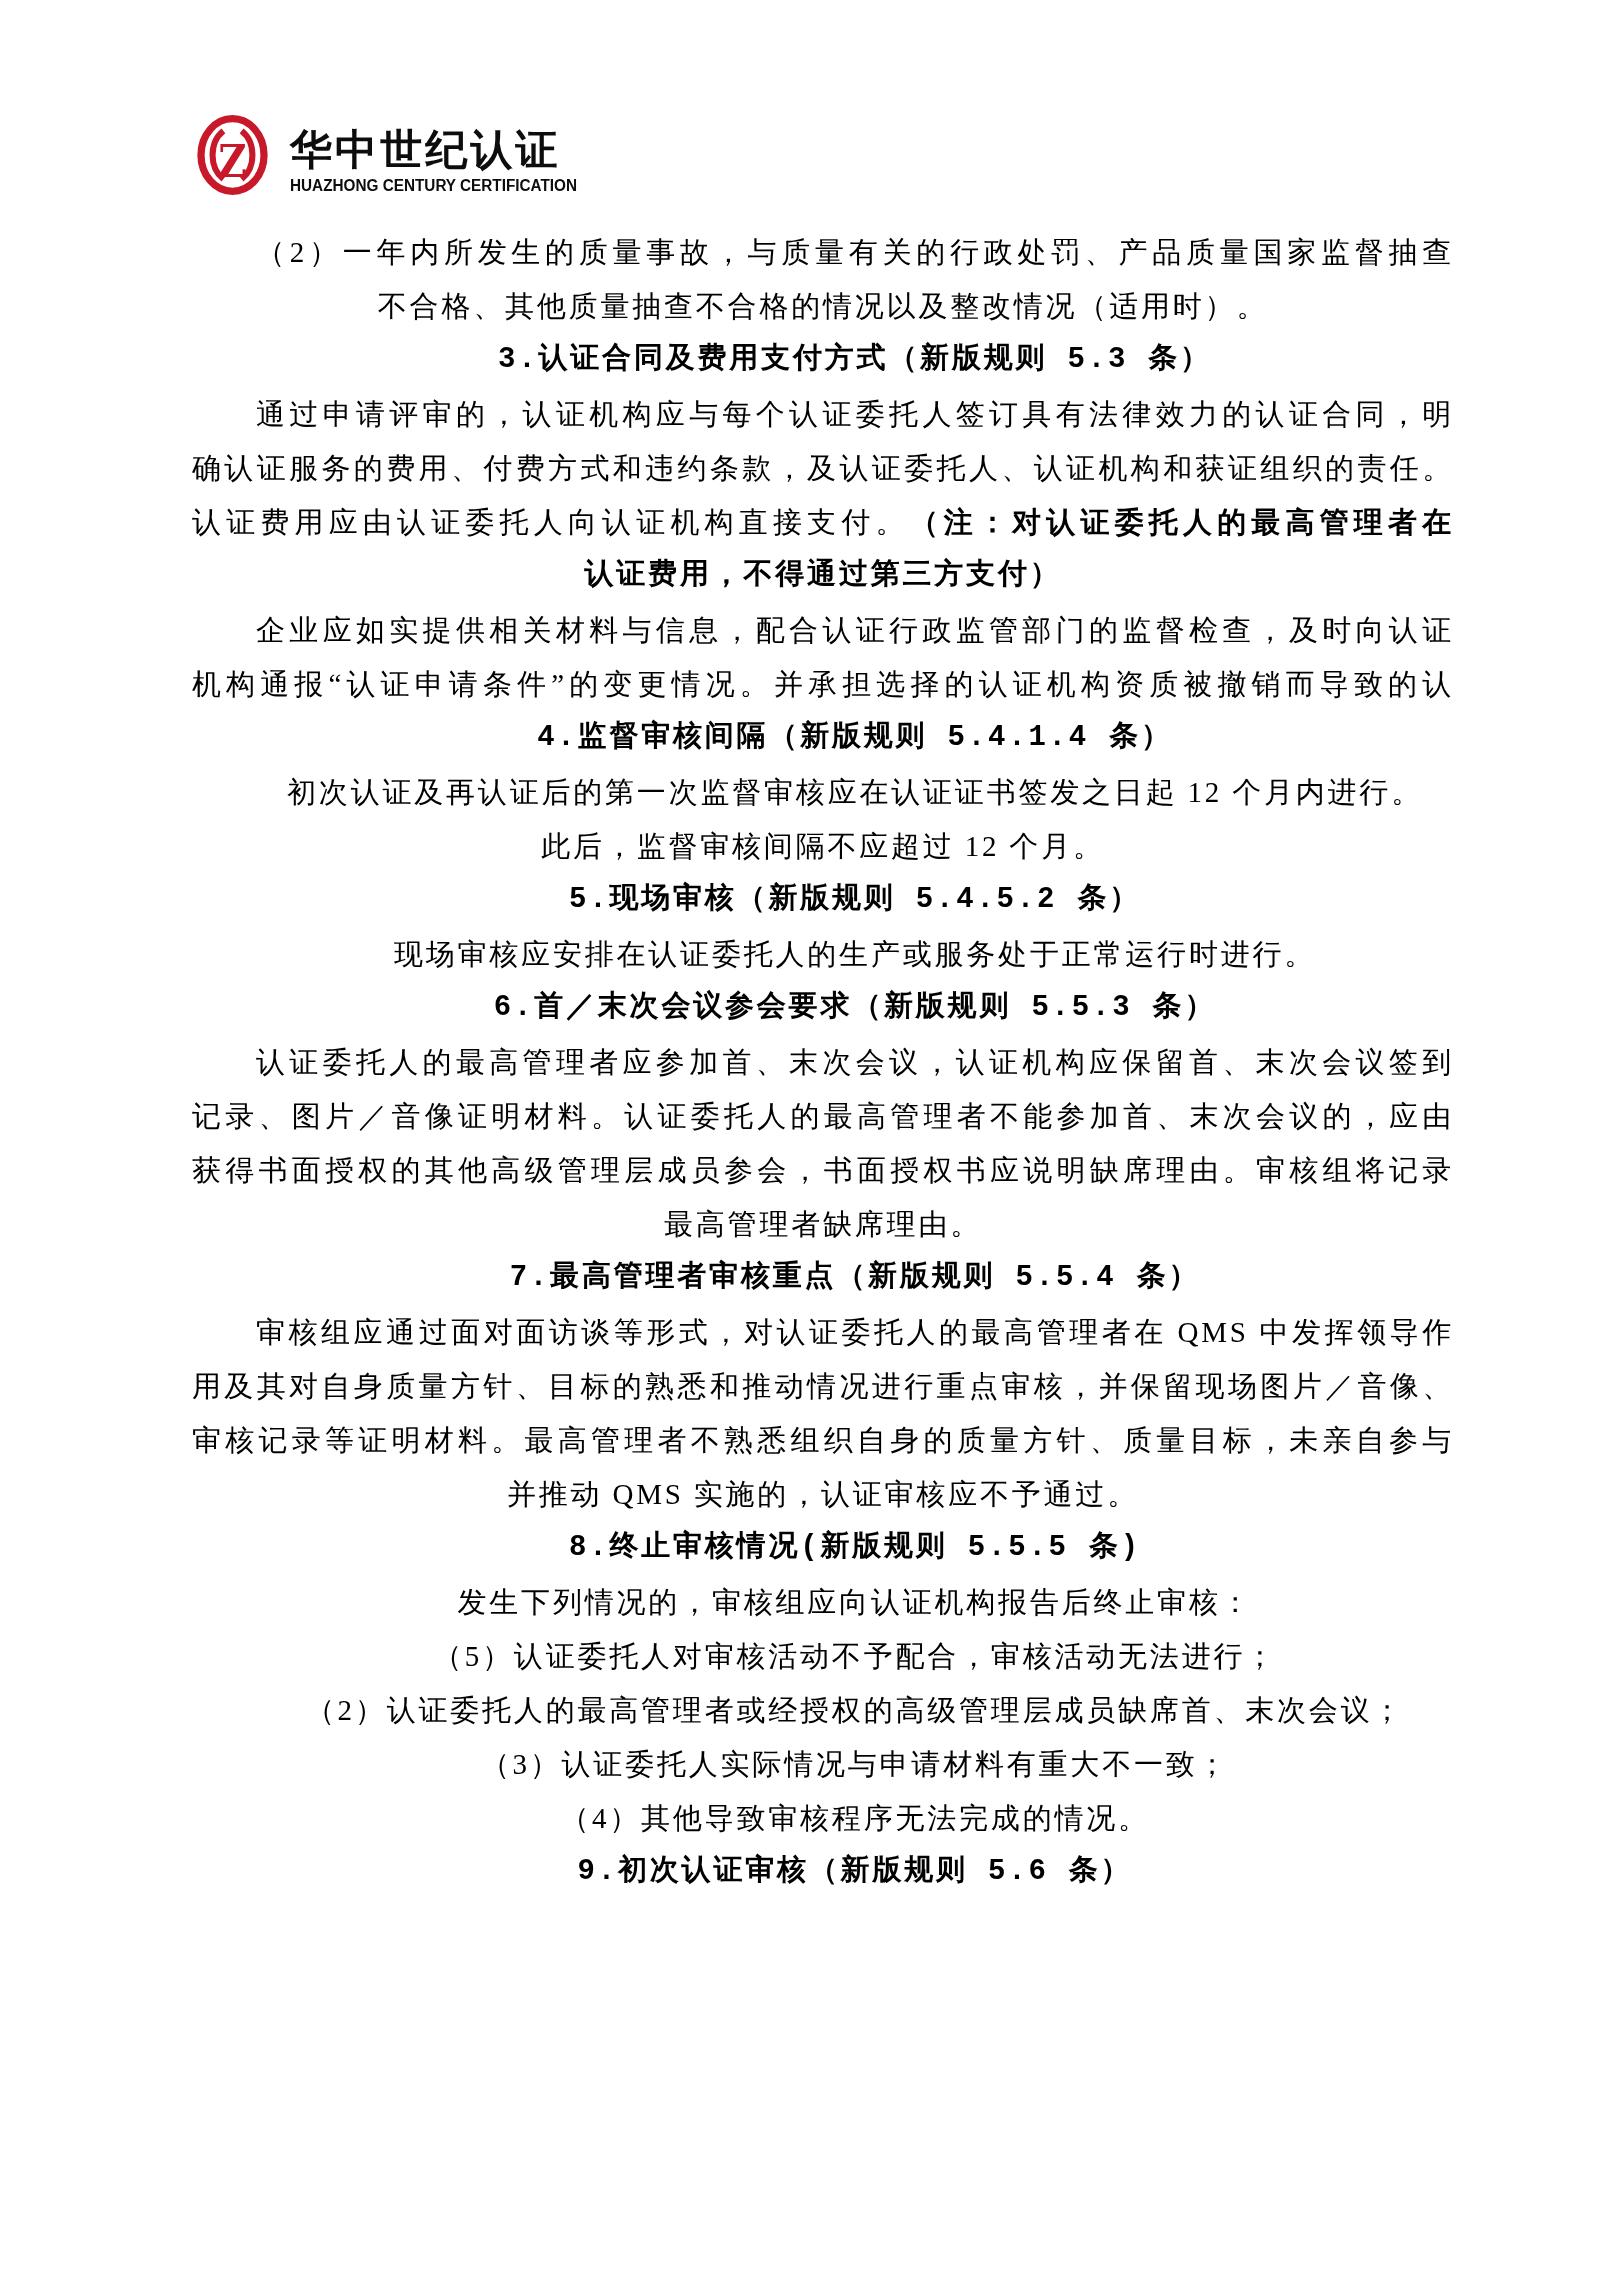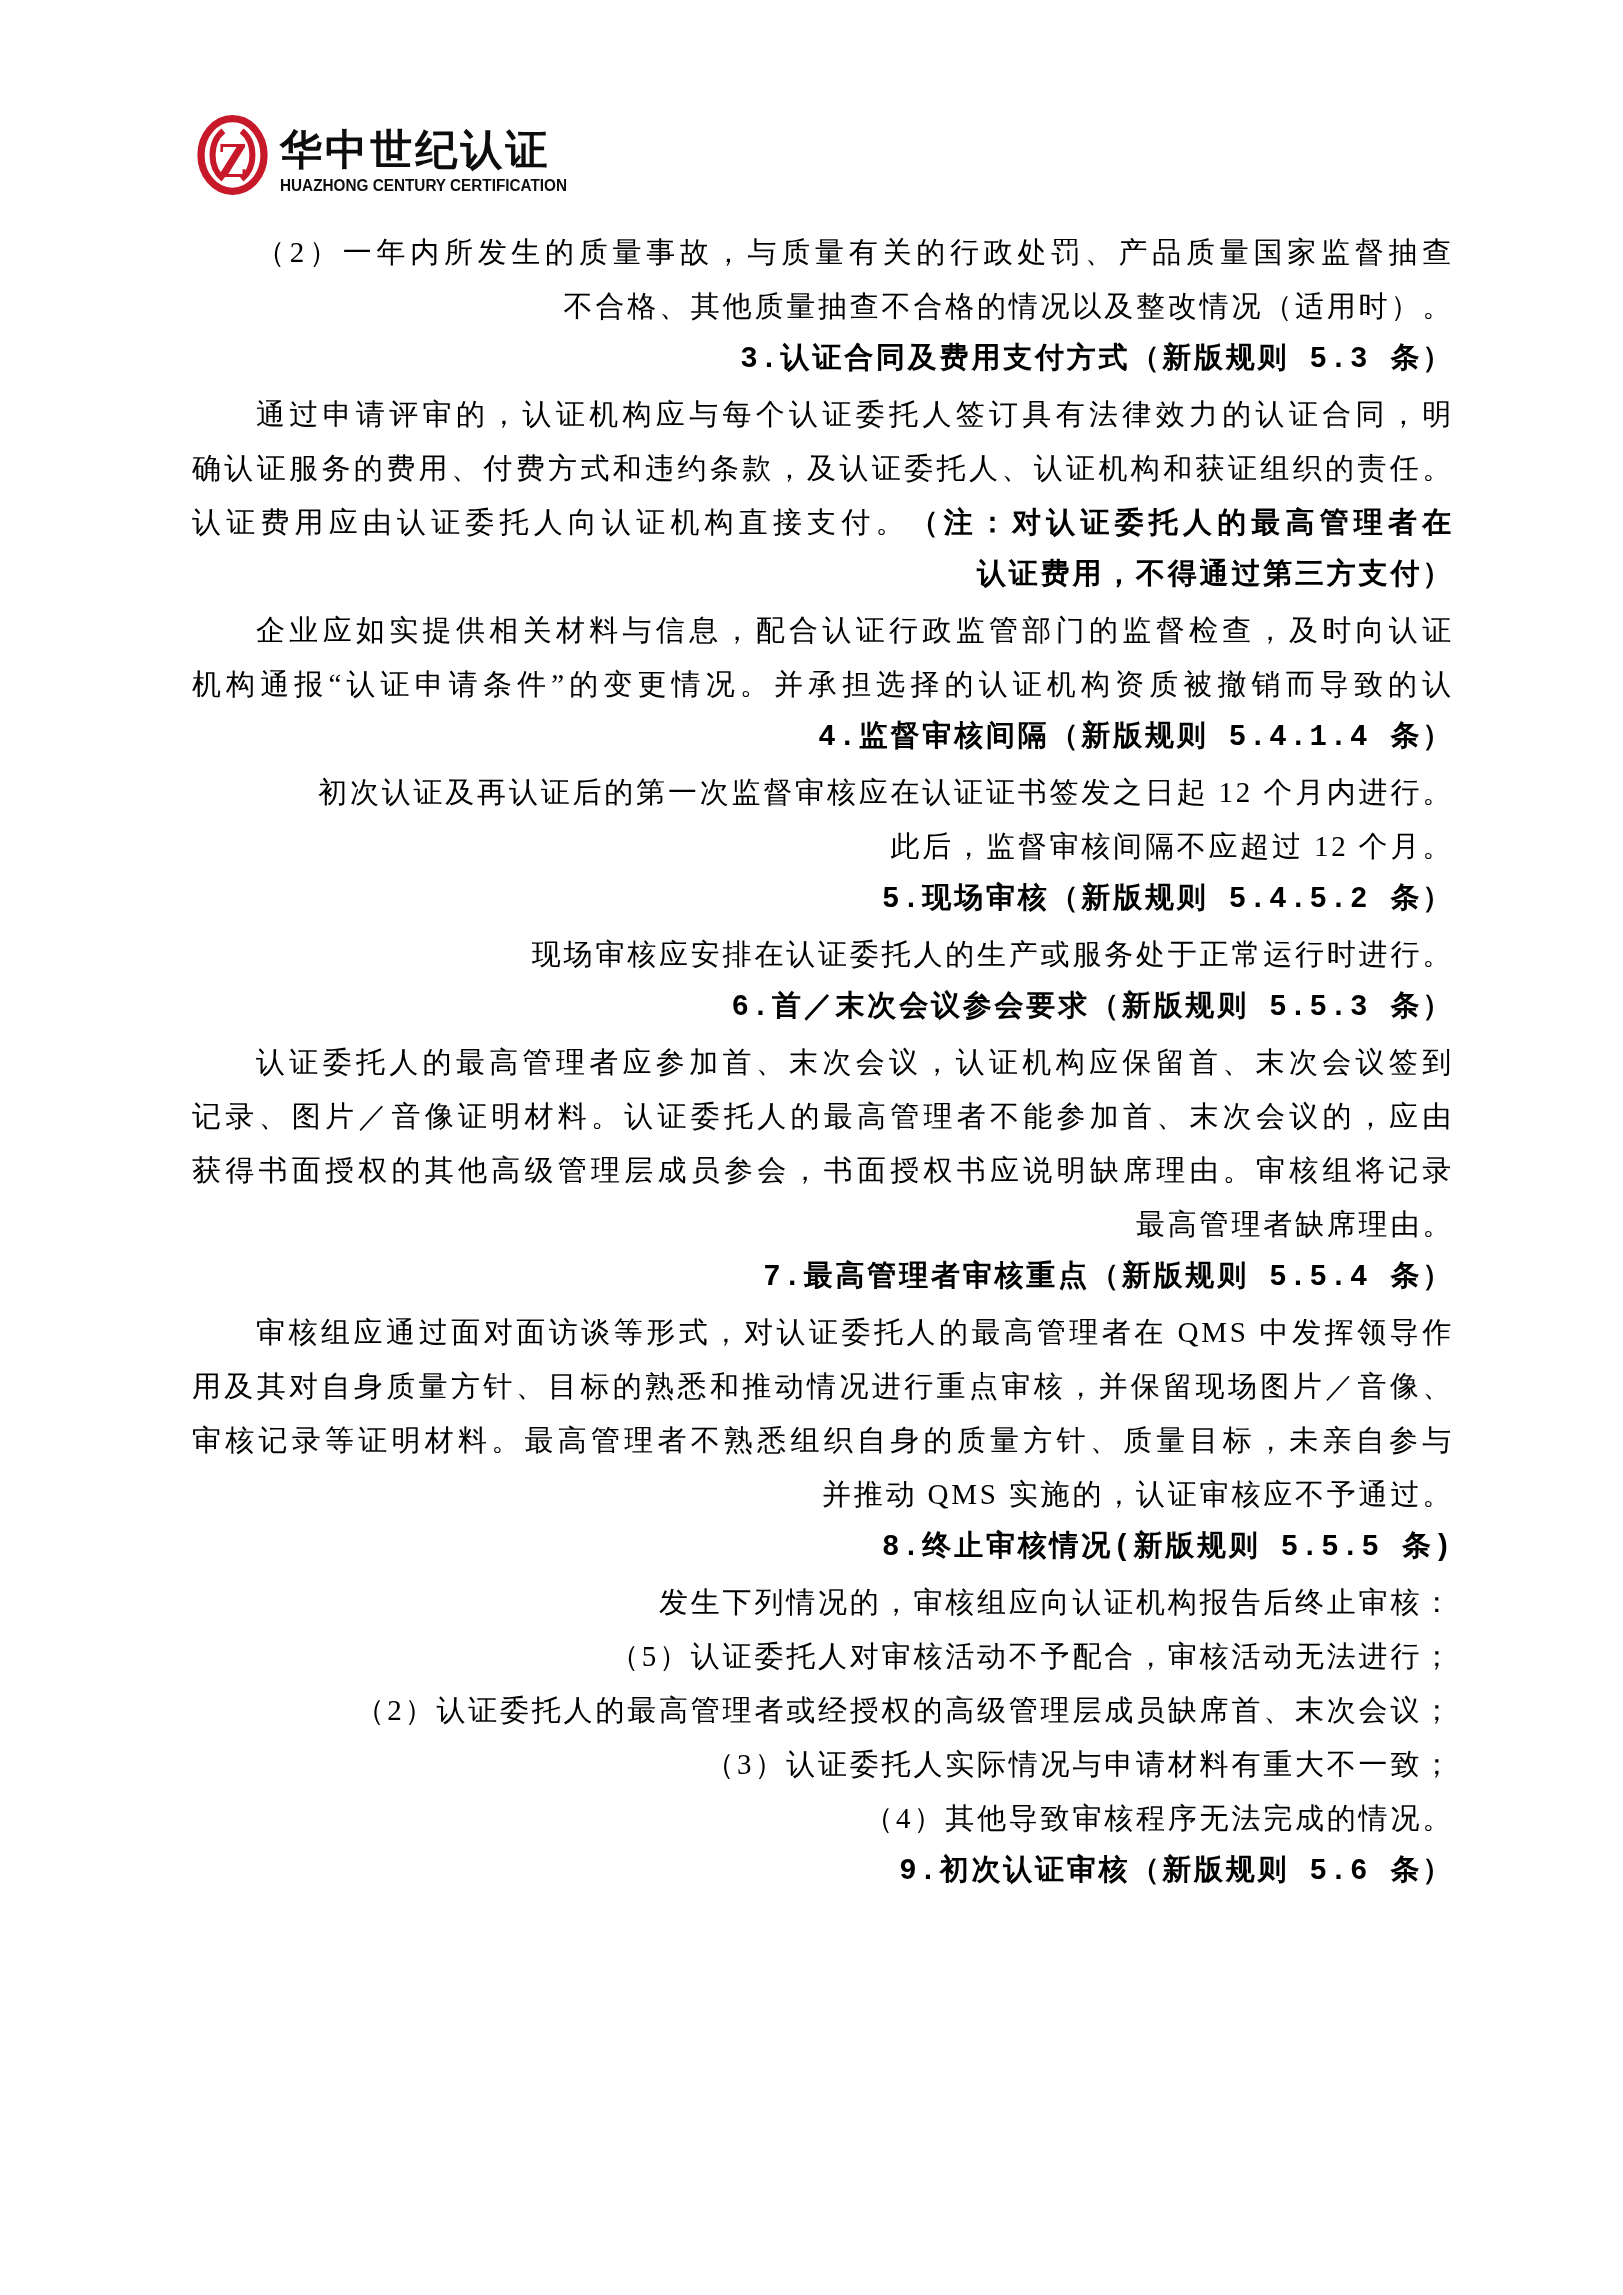--- a/index.html
+++ b/index.html
@@ -19,21 +19,21 @@
     left: 196px;
     top: 115px;
     display: flex;
     align-items: flex-start;
   }
   .logo-mark { display: block; width: 73px; height: 80px; }
   .logo-mark svg { display: block; width: 100%; height: 100%; }
   .logo-text {
     display: flex;
     flex-direction: column;
-    margin-left: 11px;
+    margin-left: 21px;
     margin-top: 16.4px;
     font-family: "Liberation Sans", "DejaVu Sans", sans-serif;
   }
   .brand-cn {
     font-size: 42px;
     font-weight: 900;
     letter-spacing: 3.1px;
     line-height: 38px;
     color: #0d0d0d;
     white-space: nowrap;
@@ -55,21 +55,21 @@
     left: 192px;
     top: 225px;
     width: 1262px;
   }
   .line {
     font-size: 29px;
     letter-spacing: 2.8px;
     line-height: 54px;
     height: 54px;
     white-space: nowrap;
-    text-align: right;
+    text-align: center;
   }
   .line.full {
     white-space: normal;
     text-align: justify;
     text-align-last: justify;
   }
   .line.indent { padding-left: 64px; }
   .line.bold, .line .seg-bold { font-weight: 700; font-family: Liberation Mono, monospace; }
 </style>
 </head>

